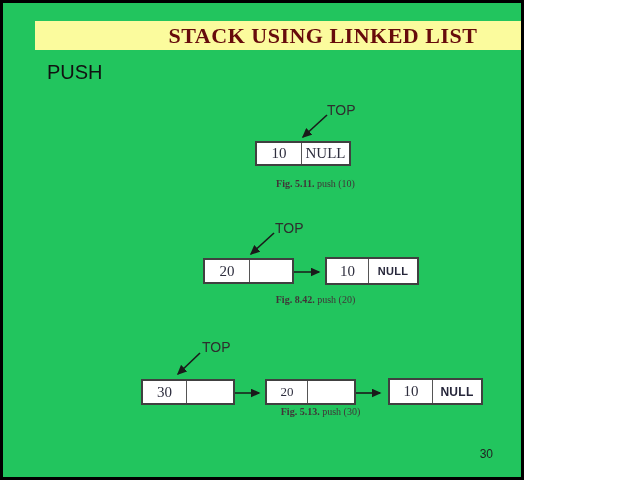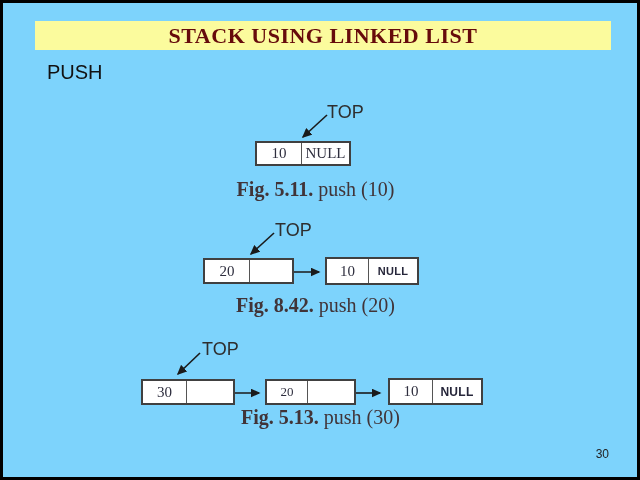--- a/index.html
+++ b/index.html
@@ -1,33 +1,33 @@
 <!DOCTYPE html>
 <html><head>
 <meta charset="utf-8">
 <style>
   html,body{margin:0;padding:0;background:#fff;}
   .slide{
-    position:relative;width:640px;height:480px;box-sizing:border-box;
-    border:3px solid #000;background:#7dd3fc;overflow:hidden;
+    position:relative;width:524px;height:480px;box-sizing:border-box;
+    border:3px solid #000;background:#22c55e;overflow:hidden;
     font-family:"Liberation Sans",sans-serif;
   }
   .banner{
     position:absolute;left:32px;top:18px;width:576px;height:29px;
     display:flex;align-items:center;justify-content:center;
   }
   .banner h1{
     margin:0;font-family:"Liberation Serif",serif;font-weight:bold;
     font-size:22px;letter-spacing:0.5px;
   }
   .push-label{
     position:absolute;left:44px;top:58px;font-size:20px;color:#111;
   }
   .top-label{
-    position:absolute;font-size:18px;color:#2e2e2e;
+    position:absolute;font-size:14px;color:#2e2e2e;
     font-family:"Liberation Sans",sans-serif;
   }
   .node{
     position:absolute;display:flex;box-sizing:border-box;
     border:2px solid #404040;background:#fff;
   }
   .cell{
     display:flex;align-items:center;justify-content:center;
     box-sizing:border-box;height:100%;
     font-family:"Liberation Serif",serif;color:#2e2e3e;font-size:15px;
@@ -38,21 +38,21 @@
     font-family:"Liberation Sans",sans-serif;font-size:11px;font-weight:bold;
     color:#26263a;letter-spacing:0.3px;
   }
   .cell.sans-null-lg{
     font-family:"Liberation Sans",sans-serif;font-size:12px;font-weight:bold;
     color:#26263a;letter-spacing:0.3px;
   }
   .cell.small-val{font-size:13px;align-items:flex-start;padding-top:3px;}
   .caption{
     position:absolute;text-align:center;
-    font-family:"Liberation Serif",serif;font-size:20px;color:#413438;
+    font-family:"Liberation Serif",serif;font-size:10px;color:#413438;
   }
   .caption .cap-bold{font-weight:bold;}
   .arrows{position:absolute;left:0;top:0;pointer-events:none;}
   .page-number{
     position:absolute;right:28px;bottom:16px;font-size:12px;color:#222;
   }
 </style>
 </head>
 <body>
 

